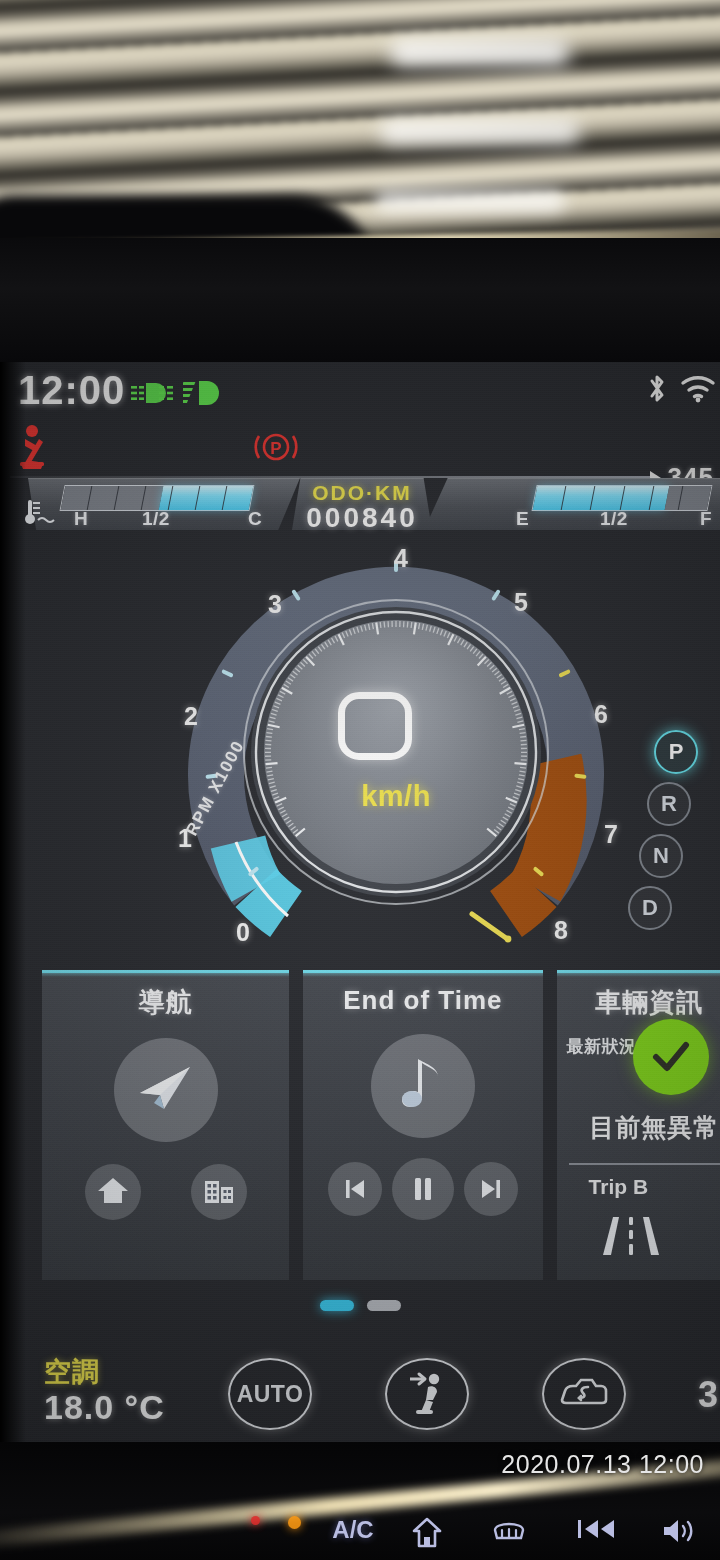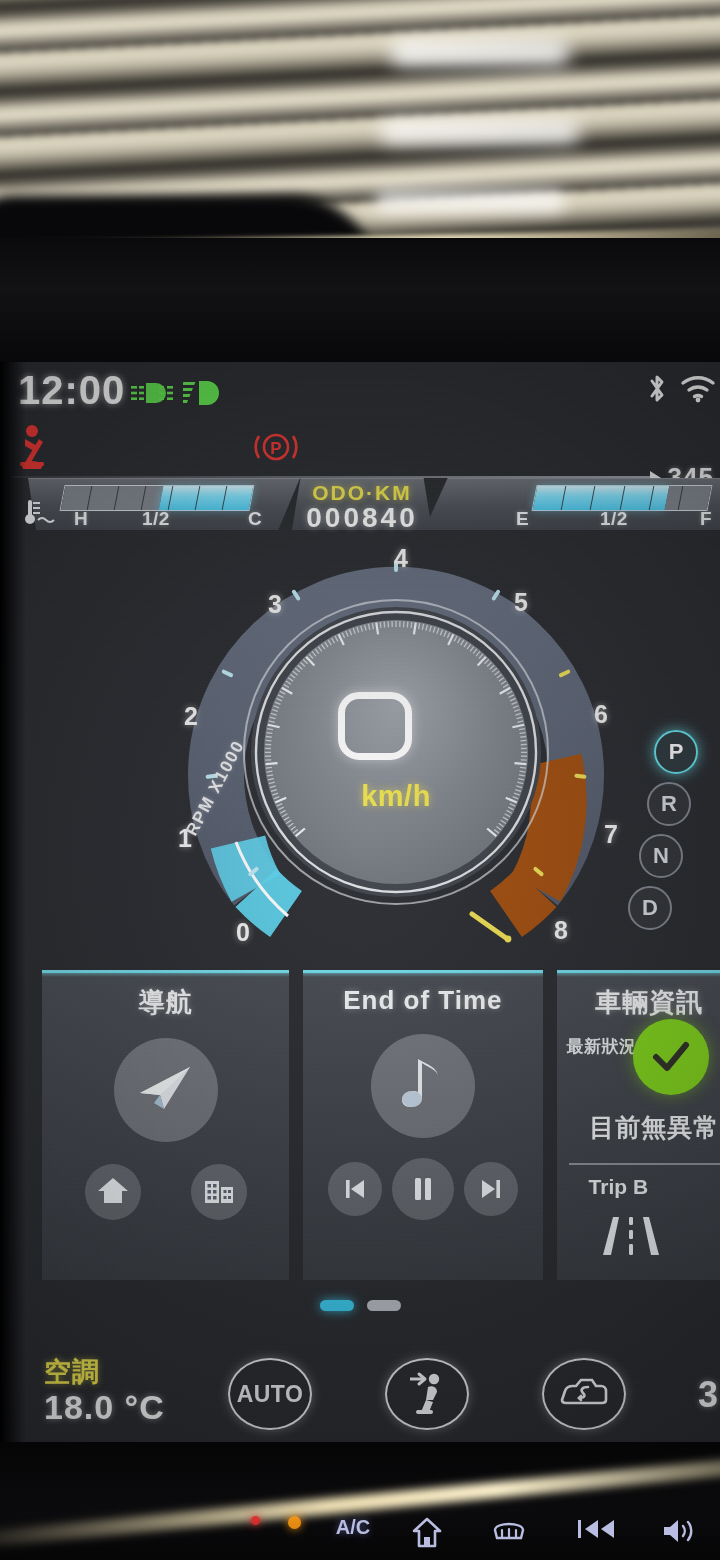--- a/index.html
+++ b/index.html
@@ -720,31 +720,32 @@
               <path d="M23 24 L21 26 L23 28"></path>
             </g>
           </svg>
         </span>
       </div>
 
       <div class="fan-num">3</div>
     </div>
   </div>
 
+  <div class="watermark">2020.07.13 12:00</div>
 
   <div class="console">
     <div class="hilite"></div>
     <div class="console-btns">
       <div class="pbtn" style="width:270px;justify-content:flex-end;padding-right:10px;">
         <span class="dot-red"></span>
       </div>
       <div class="pbtn" style="width:48px;">
         <span class="dot-org"></span>
       </div>
-      <div class="pbtn" style="width:70px;font-size:20px;font-weight:700;text-align:center;">A/C</div>
+      <div class="pbtn" style="width:70px;font-size:24px;font-weight:700;text-align:center;">A/C</div>
       <div class="pbtn" style="width:78px;">
         <svg width="30" height="34" viewBox="0 0 30 34">
           <path d="M15 3 L28 15 H23 V30 H7 V15 H2 Z" fill="none" stroke="#d2d6ff" stroke-width="2.6" stroke-linejoin="round"></path>
           <rect x="12" y="21" width="6" height="9" fill="#d2d6ff"></rect>
         </svg>
       </div>
       <div class="pbtn" style="width:86px;">
         <svg width="34" height="30" viewBox="0 0 34 30">
           <path d="M3 14 C3 6 31 6 31 14 L29 22 L5 22 Z" fill="none" stroke="#d2d6ff" stroke-width="2.4"></path>
           <g stroke="#d2d6ff" stroke-width="2.2" stroke-linecap="round">

